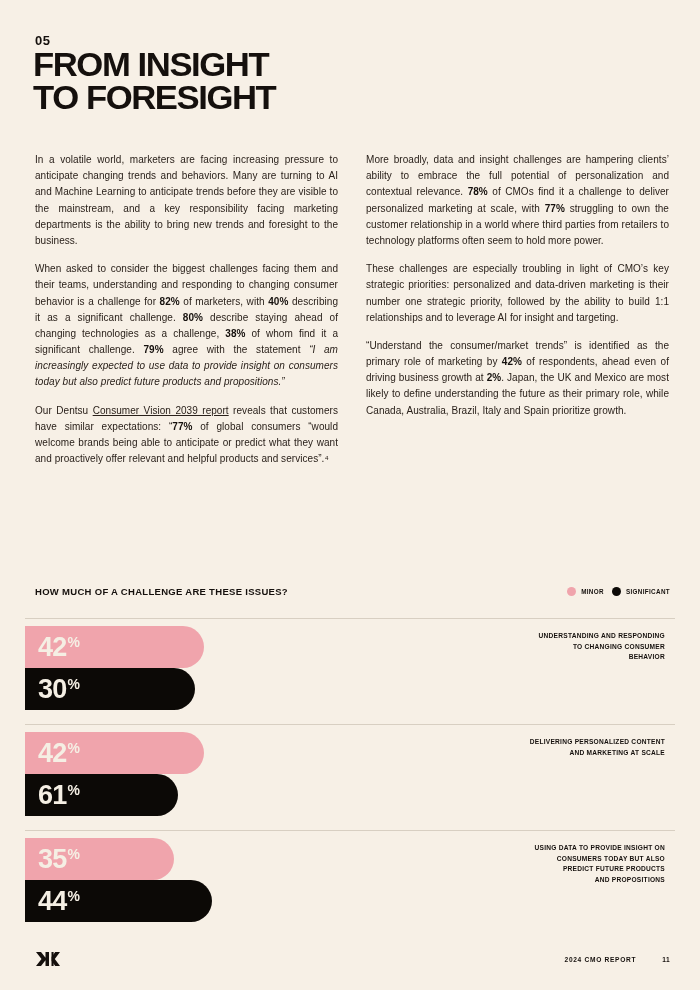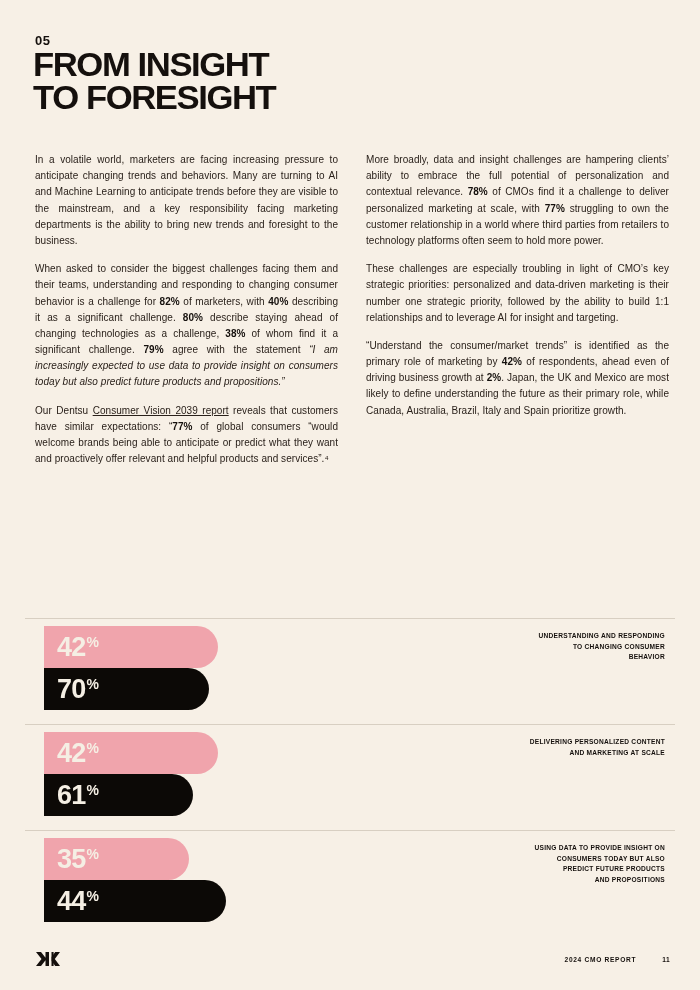--- a/index.html
+++ b/index.html
@@ -110,21 +110,21 @@
   }
 
   .bar-group {
     position: relative;
     border-top: 1px solid #D8CFC2;
     padding-top: 7px;
     margin-bottom: 14px;
   }
   .bar-group:last-child { margin-bottom: 0; }
 
-  .bars { position: relative; margin-left: 19px; }
+  .bars { position: relative; }
 
   .bar {
     position: relative;
     height: 42px;
     border-radius: 0 21px 21px 0;
     display: flex;
     align-items: center;
   }
   .bar.minor { background: #F0A4AC; }
   .bar.significant { background: #0C0906; }
@@ -204,34 +204,47 @@
       <p>When asked to consider the biggest challenges facing them and their teams, understanding and responding to changing consumer behavior is a challenge for <b>82%</b> of marketers, with <b>40%</b> describing it as a significant challenge. <b>80%</b> describe staying ahead of changing technologies as a challenge, <b>38%</b> of whom find it a significant challenge. <b>79%</b> agree with the statement <i>“I am increasingly expected to use data to provide insight on consumers today but also predict future products and propositions.”</i></p>
       <p>Our Dentsu <span class="ulink">Consumer Vision 2039 report</span> reveals that customers have similar expectations: “<b>77%</b> of global consumers “would welcome brands being able to anticipate or predict what they want and proactively offer relevant and helpful products and services”.⁴</p>
     </div>
     <div class="col">
       <p>More broadly, data and insight challenges are hampering clients’ ability to embrace the full potential of personalization and contextual relevance. <b>78%</b> of CMOs find it a challenge to deliver personalized marketing at scale, with <b>77%</b> struggling to own the customer relationship in a world where third parties from retailers to technology platforms often seem to hold more power.</p>
       <p>These challenges are especially troubling in light of CMO’s key strategic priorities: personalized and data-driven marketing is their number one strategic priority, followed by the ability to build 1:1 relationships and to leverage AI for insight and targeting.</p>
       <p>“Understand the consumer/market trends” is identified as the primary role of marketing by <b>42%</b> of respondents, ahead even of driving business growth at <b>2%</b>. Japan, the UK and Mexico are most likely to define understanding the future as their primary role, while Canada, Australia, Brazil, Italy and Spain prioritize growth.</p>
     </div>
   </div>
 
+  <div class="chart-head">
+    <div class="chart-title">HOW MUCH OF A CHALLENGE ARE THESE ISSUES?</div>
+    <div class="legend">
+      <div class="legend-item">
+        <span class="legend-dot minor"></span>
+        <span class="legend-label">MINOR</span>
+      </div>
+      <div class="legend-item">
+        <span class="legend-dot significant"></span>
+        <span class="legend-label">SIGNIFICANT</span>
+      </div>
+    </div>
+  </div>
 
   <div class="chart">
 
     <div class="bar-group">
       <div class="bars">
         <div class="bar minor" style="width: 27.51%;">
           <span class="bar-value">
               <span>42</span>
               <span class="pct">%</span>
             </span>
         </div>
         <div class="bar significant" style="width: 26.2%;">
           <span class="bar-value">
-              <span>70</span>
+              <span>30</span>
               <span class="pct">%</span>
             </span>
         </div>
       </div>
       <div class="bar-label">
         <div>UNDERSTANDING AND RESPONDING</div>
         <div>TO CHANGING CONSUMER</div>
         <div>BEHAVIOR</div>
       </div>
     </div>

